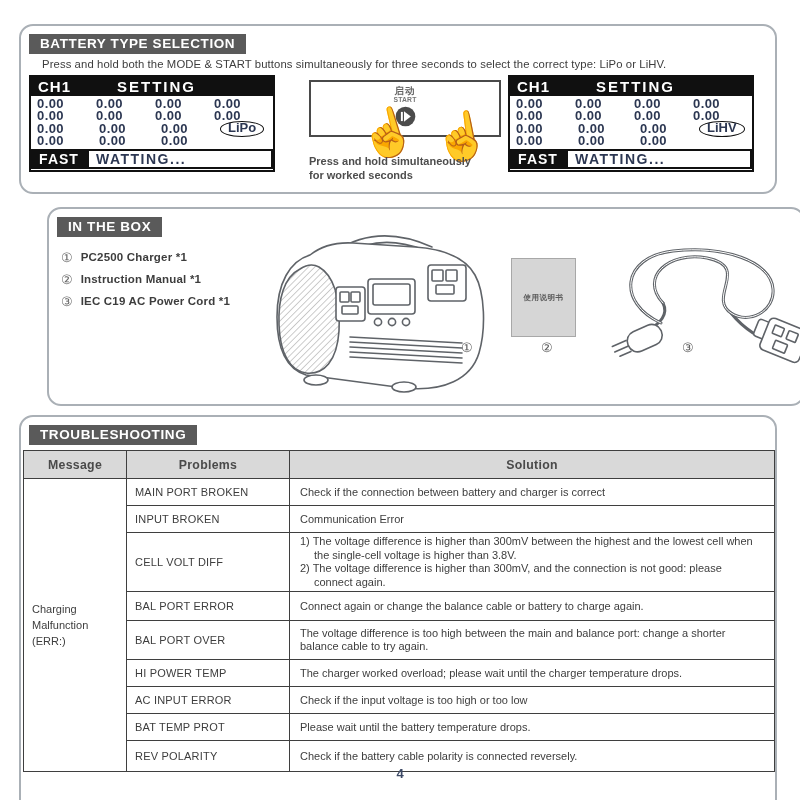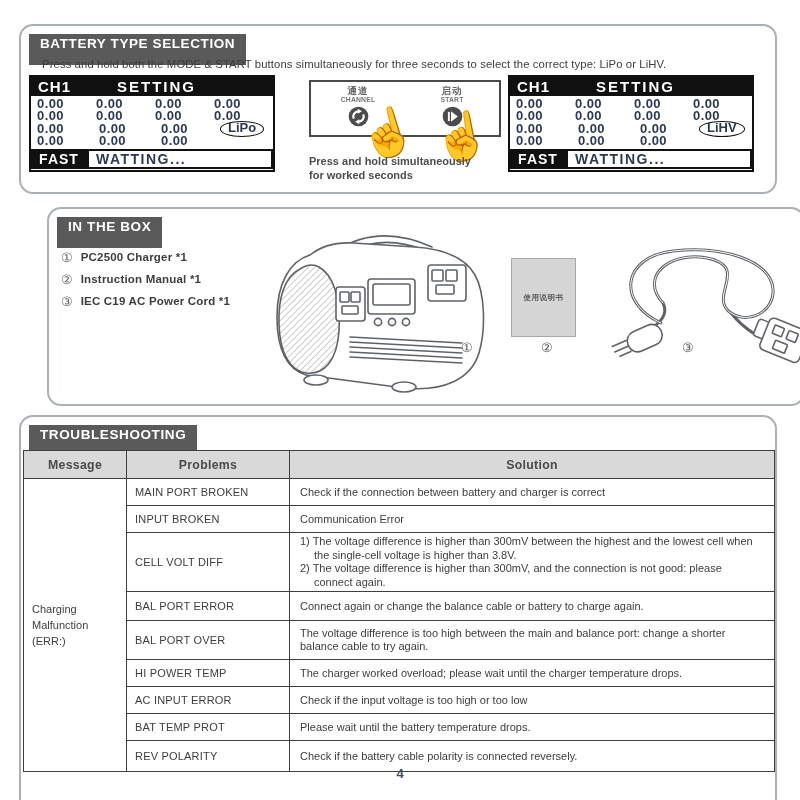--- a/index.html
+++ b/index.html
@@ -9,21 +9,21 @@
   }
   .panel{
     position:absolute;left:19px;width:758px;box-sizing:border-box;
     border:2px solid #aab0b6;border-radius:14px;background:#fff;
   }
   #panel-battery{top:24px;height:170px;}
   #panel-box{top:207px;height:199px;margin-left:28px;}
   #panel-trouble{top:415px;height:412px;}
   .sec-h{
     position:absolute;top:8px;left:8px;background:#5a5a5a;color:#fff;
-    font-weight:bold;font-size:13.5px;padding:2px 11px 14px;letter-spacing:.6px;
+    font-weight:bold;font-size:13.5px;padding:2px 11px 3px;letter-spacing:.6px;
   }
   
   .intro{position:absolute;top:32px;left:9px;font-size:11.3px;color:#3d3d3d;white-space:nowrap;letter-spacing:.1px;padding-left:12px;}
   .screen{position:absolute;width:246px;height:97px;border:2.5px solid #101010;box-sizing:border-box;background:#fff;}
   #screen-left{left:8px;top:49px;}
   #screen-right{left:487px;top:49px;}
   .scr-head{height:19px;background:#101010;color:#fff;display:flex;align-items:center;font-weight:bold;}
   .scr-head .ch{margin-left:7px;font-size:15px;letter-spacing:1px;}
   .scr-head .st{margin-left:46px;font-size:15px;letter-spacing:2px;}
   .scr-body{height:51px;padding:2px 0 0 6px;color:#2c3752;font-weight:bold;font-size:13px;line-height:12.4px;}
@@ -108,31 +108,20 @@
         <span class="c">0.00</span>
       </div>
     </div>
     <div class="scr-foot">
       <span class="fast">FAST</span>
       <span class="status">WATTING...</span>
     </div>
   </div>
 
   <div class="btnbox">
-    <div class="btn">
-      <span class="cn">通道</span>
-      <span class="en">CHANNEL</span>
-      <svg width="21" height="21" viewBox="0 0 22 22">
-        <circle cx="11" cy="11" r="10.3" fill="#4c4c4c"></circle>
-        <path d="M6.0,13.2 A5.4,5.4 0 0 1 11,5.6" fill="none" stroke="#fff" stroke-width="2.3"></path>
-        <path d="M16.0,8.8 A5.4,5.4 0 0 1 11,16.4" fill="none" stroke="#fff" stroke-width="2.3"></path>
-        <polygon points="10.2,3.0 10.2,8.2 14.6,5.6" fill="#fff"></polygon>
-        <polygon points="11.8,19.0 11.8,13.8 7.4,16.4" fill="#fff"></polygon>
-      </svg>
-    </div>
     <div class="btn">
       <span class="cn">启动</span>
       <span class="en">START</span>
       <svg width="21" height="21" viewBox="0 0 22 22">
         <circle cx="11" cy="11" r="10.3" fill="#4c4c4c"></circle>
         <rect x="6.2" y="6.2" width="2" height="9.6" fill="#fff"></rect>
         <polygon points="9.4,5.6 16.6,11 9.4,16.4" fill="#fff"></polygon>
       </svg>
     </div>
   </div>

